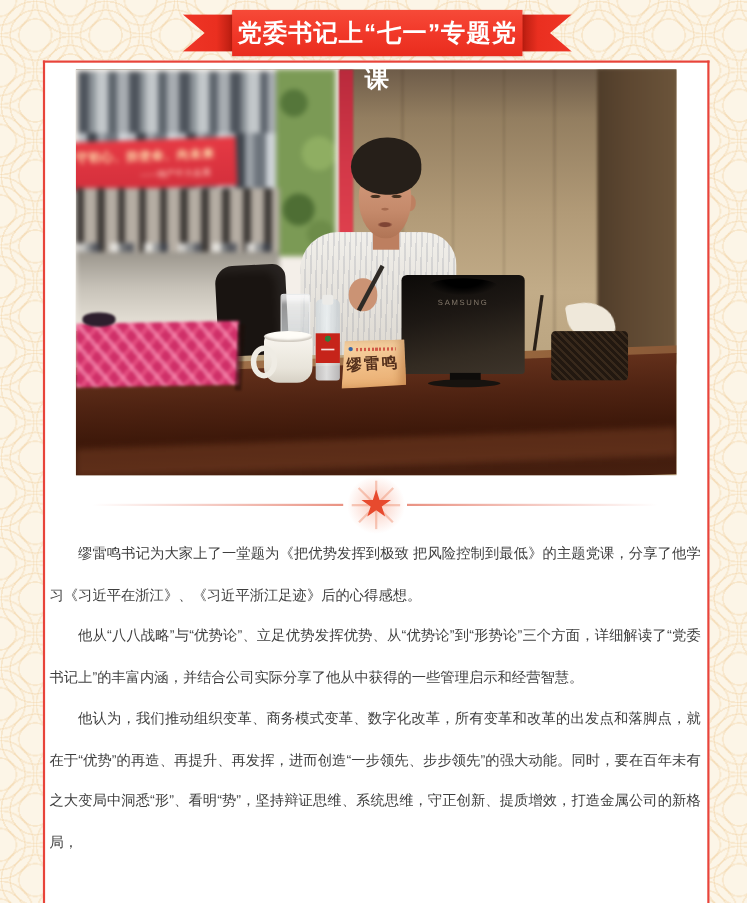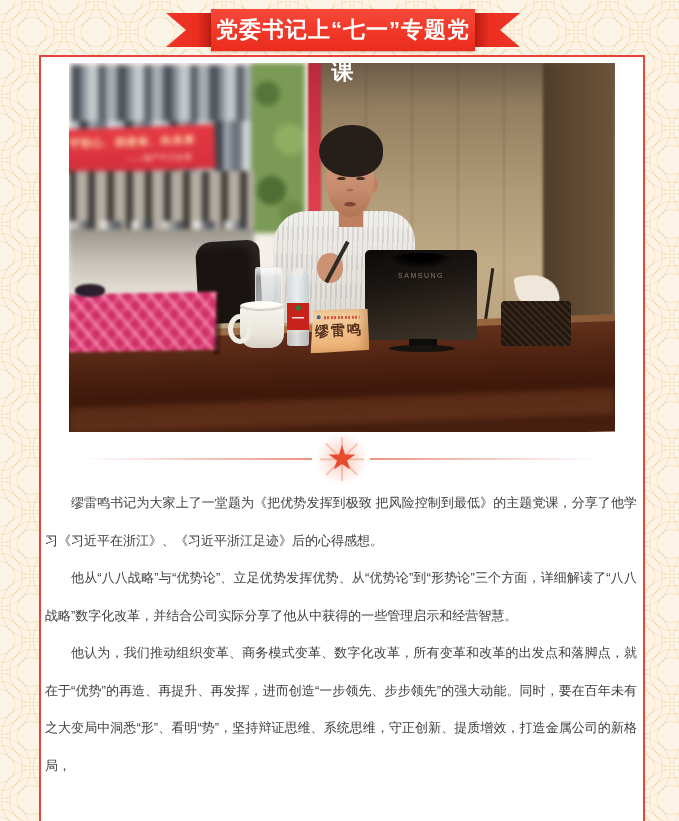--- a/index.html
+++ b/index.html
@@ -212,17 +212,17 @@
   <div class="div-line r"></div>
   <div class="star-glow"></div>
   <div class="star-ray"></div>
   <div class="star-ray r45"></div>
   <div class="star-ray r90"></div>
   <div class="star-ray r135"></div>
   <div class="star"></div>
 
   <div class="article">
     <p>缪雷鸣书记为大家上了一堂题为《把优势发挥到极致 把风险控制到最低》的主题党课，分享了他学习《习近平在浙江》、《习近平浙江足迹》后的心得感想。</p>
-    <p>他从“八八战略”与“优势论”、立足优势发挥优势、从“优势论”到“形势论”三个方面，详细解读了“八八战略”数字化改革，并结合公司实际分享了他从中获得的一些管理启示和经营智慧。</p>
+    <p>他从“八八战略”与“优势论”、立足优势发挥优势、从“优势论”到“形势论”三个方面，详细解读了“党委书记上”的丰富内涵，并结合公司实际分享了他从中获得的一些管理启示和经营智慧。</p>
     <p>他认为，我们推动组织变革、商务模式变革、数字化改革，所有变革和改革的出发点和落脚点，就在于“优势”的再造、再提升、再发挥，进而创造“一步领先、步步领先”的强大动能。同时，要在百年未有之大变局中洞悉“形”、看明“势”，坚持辩证思维、系统思维，守正创新、提质增效，打造金属公司的新格局，</p>
   </div>
 
 </div>
 
 </body></html>

